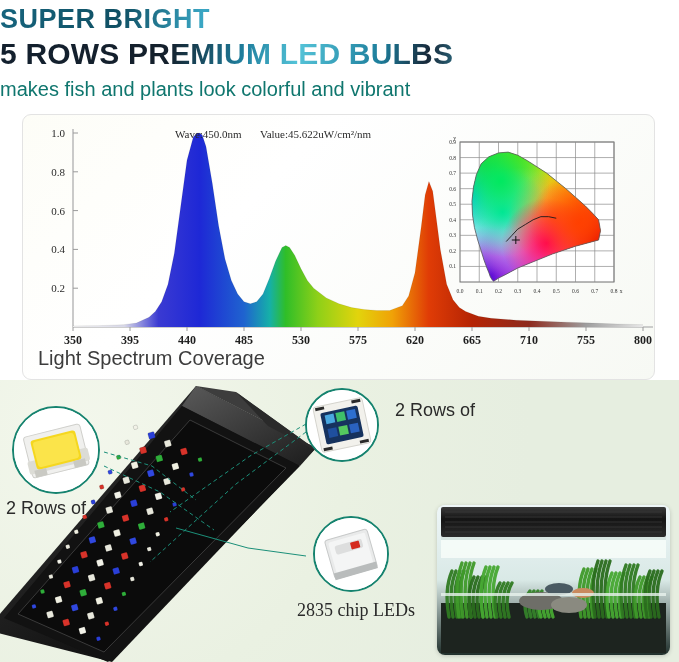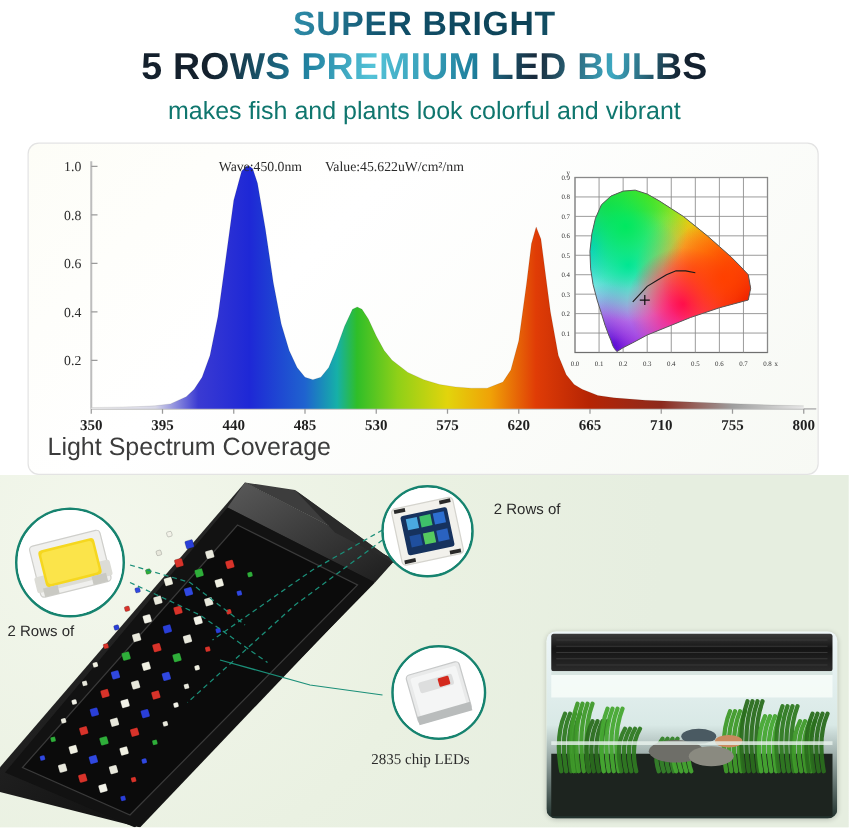--- a/index.html
+++ b/index.html
@@ -6,21 +6,21 @@
   body{
     width:679px;height:662px;position:relative;overflow:hidden;
     font-family:"Liberation Sans", sans-serif;
     background:#ffffff;
   }
   #root{position:absolute;inset:0;}
 
   
   .headline{
     position:absolute;left:0;top:0;width:679px;height:108px;
-    text-align:center;background:#ffffff;
+    background:#ffffff;
   }
   .hl1{
     margin:0;padding-top:4px;
     font-size:27px;font-weight:bold;letter-spacing:.5px;
     font-family:"Liberation Sans", sans-serif;
     background:linear-gradient(100deg,#17657e 0%,#0f4f63 18%,#3aa6c4 30%,#10506a 46%,#0d4256 62%,#2e93b4 78%,#0e4e66 100%);
     -webkit-background-clip:text;background-clip:text;color:transparent;
     -webkit-text-fill-color:transparent;
   }
   .hl2{
@@ -67,21 +67,21 @@
       linear-gradient(130deg,#f2f6ea 0%,#edf3e6 40%,#e9f0e3 100%);
   }
   .bar-svg{position:absolute;left:0;top:0;}
 
   .callout{position:absolute;}
   .circle{
     border-radius:50%;border:2px solid #16836f;overflow:hidden;
     background:#fff;box-sizing:border-box;position:relative;
   }
   .callout-label{
-    position:absolute;font-size:12px;color:#2a2a2a;line-height:1.2;
+    position:absolute;font-size:18px;color:#2a2a2a;line-height:1.2;
     white-space:nowrap;
   }
 
   .photo{
     position:absolute;left:437px;top:505px;width:233px;height:150px;
     border-radius:8px;overflow:hidden;box-shadow:0 1px 4px rgba(0,0,0,.18);
   }
   .photo-svg{position:absolute;left:0;top:0;}
 </style>
 </head>

